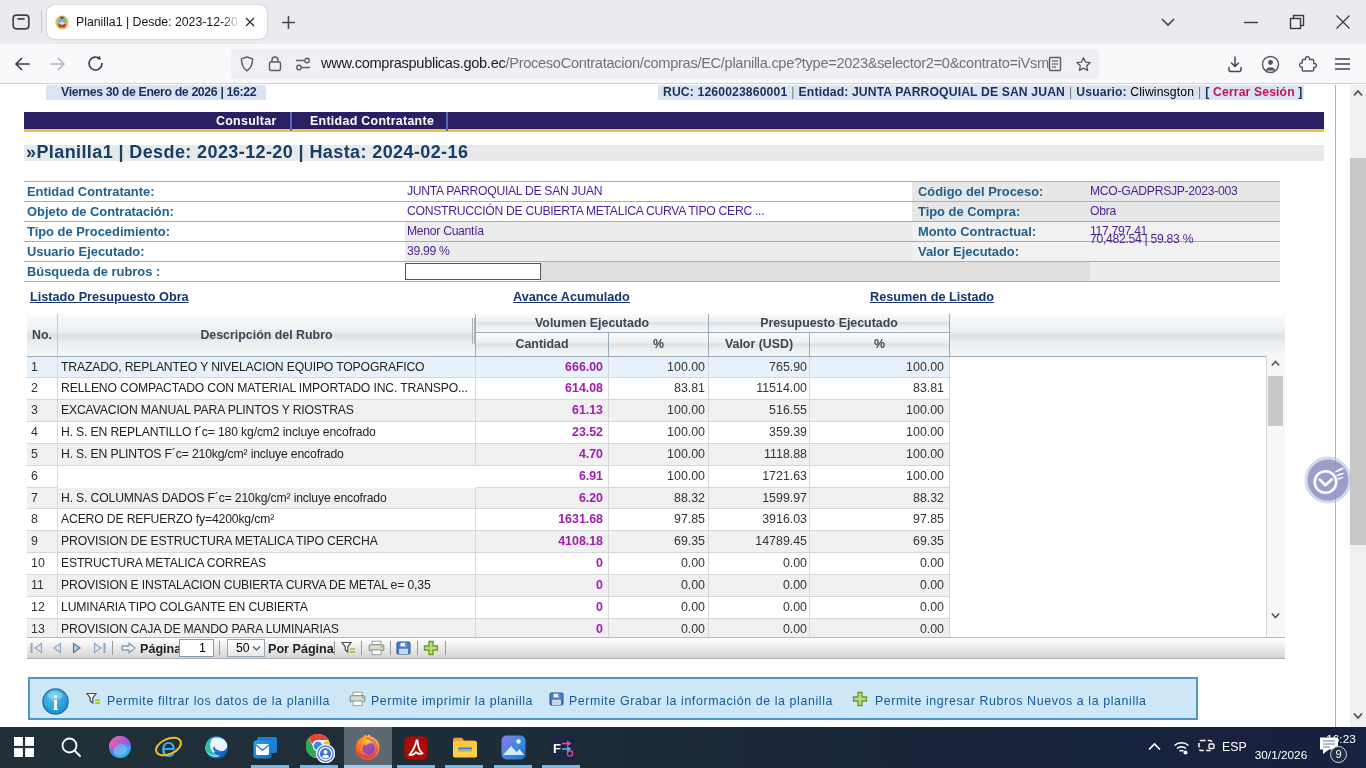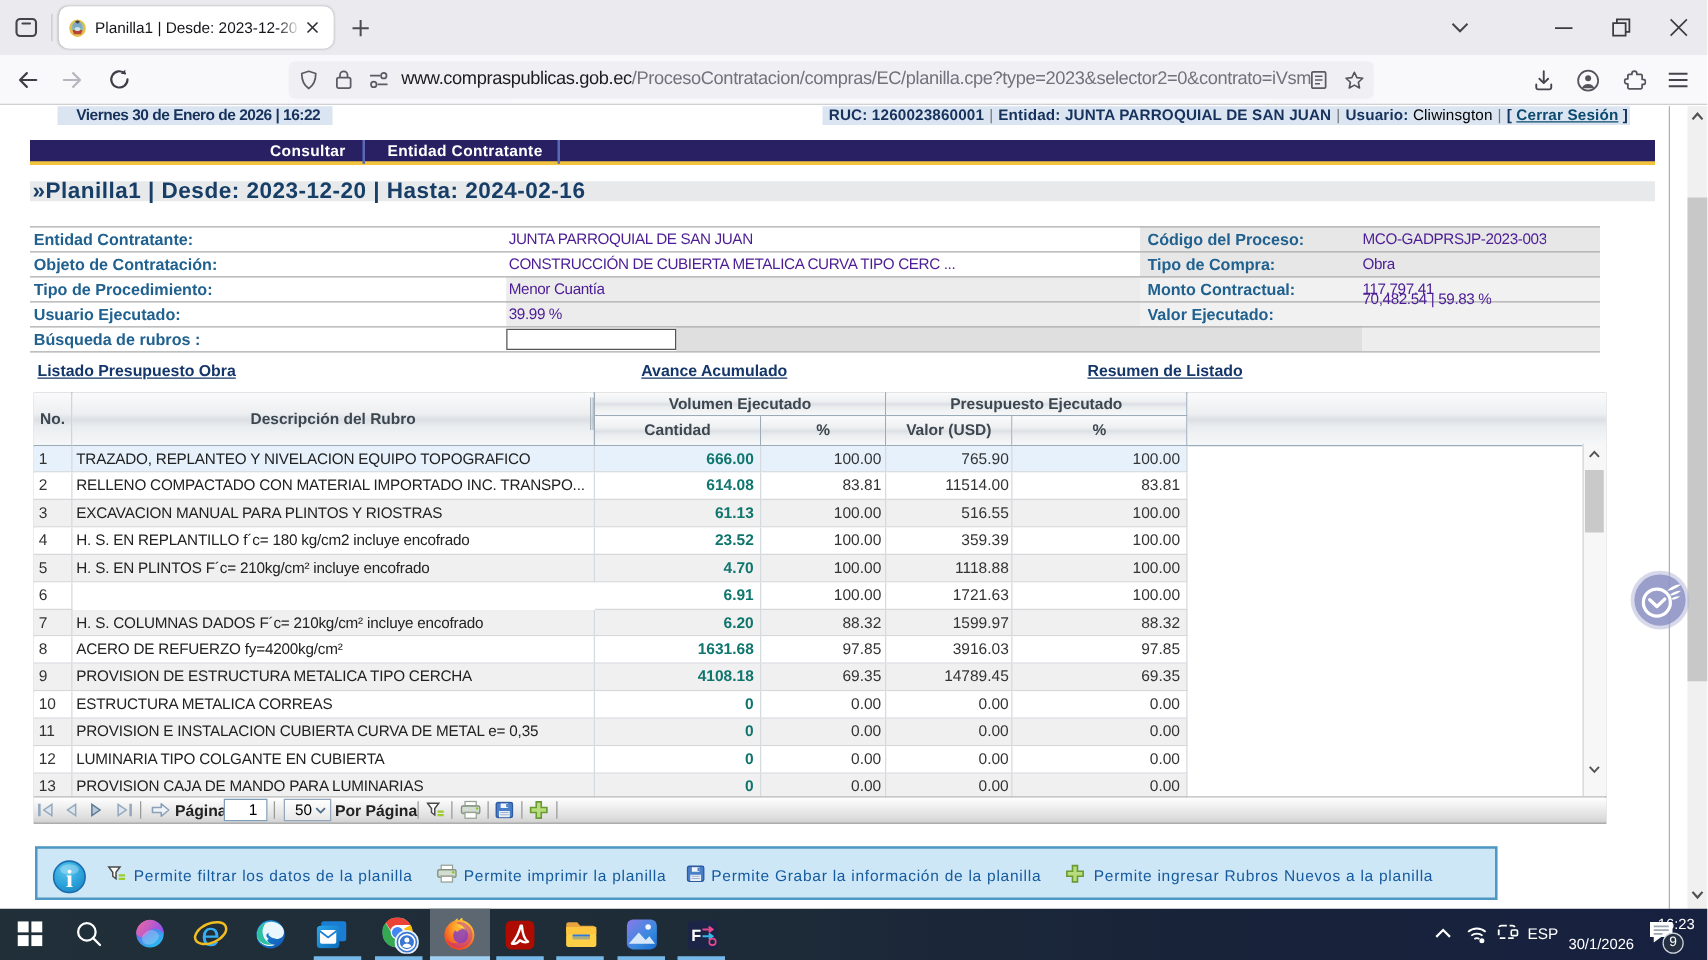--- a/index.html
+++ b/index.html
@@ -15,40 +15,40 @@
 .urlgray{color:#72717c}
 
 #page{left:0;top:85px;width:1366px;height:642px;background:#fff}
 #rightline{left:1335px;top:85px;width:1px;height:642px;background:#b0b0b0}
 #pgscroll{left:1350px;top:85px;width:16px;height:642px;background:#f0f0f0}
 #pgthumb{left:1350px;top:158px;width:16px;height:387px;background:#c8c8c8}
 #datebox{left:46px;top:85px;width:220px;height:14.5px;background:#dbe5f1;color:#16325c;font-size:12.4px;font-weight:bold;line-height:14.5px;padding-left:15px;letter-spacing:-0.4px;white-space:nowrap}
 #rucbox{left:658px;top:85px;width:646px;height:14.5px;background:#dbe5f1;color:#000;font-size:12.2px;line-height:14.5px;padding-left:5px;letter-spacing:0.13px;white-space:nowrap}
 #rucbox b{color:#16325c}
 #rucbox .sep{color:#777;padding:0 4px}
-#cerrar{color:#0c4a6e;text-decoration:underline;font-weight:bold}
+#cerrar{color:#be185d;font-weight:bold}
 #menubar{left:24px;top:112px;width:1300px;height:19.5px;background:#292063;border-bottom:3.5px solid #f2c33c}
 .mitem{position:absolute;top:0;height:19.5px;line-height:19.5px;color:#fff;font-weight:bold;font-size:12.4px;letter-spacing:0.3px}
 .msep{position:absolute;width:1.5px;height:19px;background:#5a68b8}
 #titlebar{left:24px;top:144.5px;width:1300px;height:16.5px;background:#e8e9eb;color:#173e66;font-size:18px;font-weight:bold;line-height:15px;padding-left:2px;letter-spacing:0.4px;overflow:visible;white-space:nowrap}
 
 .itline{background:#ababab;height:1px;left:24px;width:1256px}
 .itcell{position:absolute;height:19px;line-height:19px;font-size:12.5px;white-space:nowrap;overflow:hidden}
 .ilab{color:#20618f;font-weight:bold;font-size:12.9px}
 .ival{color:#4c1d95;font-size:12.2px;letter-spacing:-0.3px}
 
 .plink{position:absolute;top:289px;height:16px;line-height:16px;font-size:12.7px;font-weight:bold;color:#14366b;text-decoration:underline;white-space:nowrap}
 
 #grid{left:27px;top:314px;width:1258px;height:345px;border:1px solid #9a9a9a;background:#fff}
 .gh{position:absolute;background:linear-gradient(180deg,#fbfbfc 0%,#edeff1 40%,#dcdfe4 52%,#eaedef 64%,#f6f7f8 100%);border-right:1px solid #9aabb9;border-bottom:1px solid #9aabb9;color:#3d4750;font-weight:bold;font-size:12.4px;text-align:center;overflow:hidden;white-space:nowrap}
 .grow{position:absolute;left:27px;width:923px;height:21.83px;line-height:21.83px;font-size:12.4px;white-space:nowrap}
 .gc{position:absolute;top:0;height:21.83px;line-height:21.7px;border-right:1px solid #d5dade;border-bottom:1px solid #d5d8db;overflow:hidden}
 .cno{left:0;width:31px;padding-left:4px;color:#333}
 .cdesc{left:31px;width:418px;padding-left:3px;color:#222;font-size:12.2px;letter-spacing:-0.15px}
-.ccant{left:449px;width:133px;text-align:right;padding-right:5px;font-weight:bold;color:#0f766e}
+.ccant{left:449px;width:133px;text-align:right;padding-right:5px;font-weight:bold;color:#a21caf}
 .cp1{left:582px;width:100px;text-align:right;padding-right:3px;color:#333}
 .cval{left:682px;width:101px;text-align:right;padding-right:2px;color:#333}
 .cp2{left:783px;width:140px;text-align:right;padding-right:5px;color:#333}
 
 #pager{left:27px;top:637px;width:1258px;height:22px;background:linear-gradient(#fff,#dedede 80%,#d2d2d2);border-top:1px solid #bbb;border-bottom:1px solid #adadad}
 .psep{position:absolute;top:641px;width:1px;height:14px;background:#9a9a9a}
 .ptext{position:absolute;top:641px;height:16px;line-height:16px;font-size:12.6px;font-weight:bold;color:#222;white-space:nowrap}
 
 #legend{left:28px;top:677px;width:1170px;height:43px;background:#cde7f6;border:2px solid #4f97c4}
 .ltext{position:absolute;top:694px;height:15px;line-height:15px;font-size:12.4px;letter-spacing:0.6px;color:#155a9e;white-space:nowrap}

